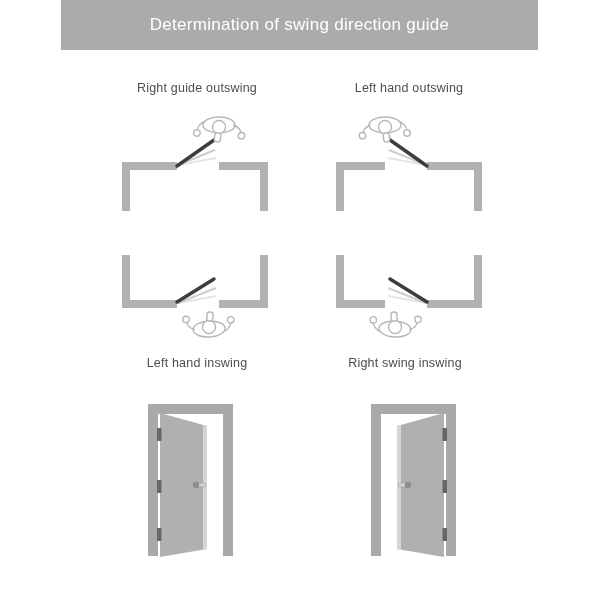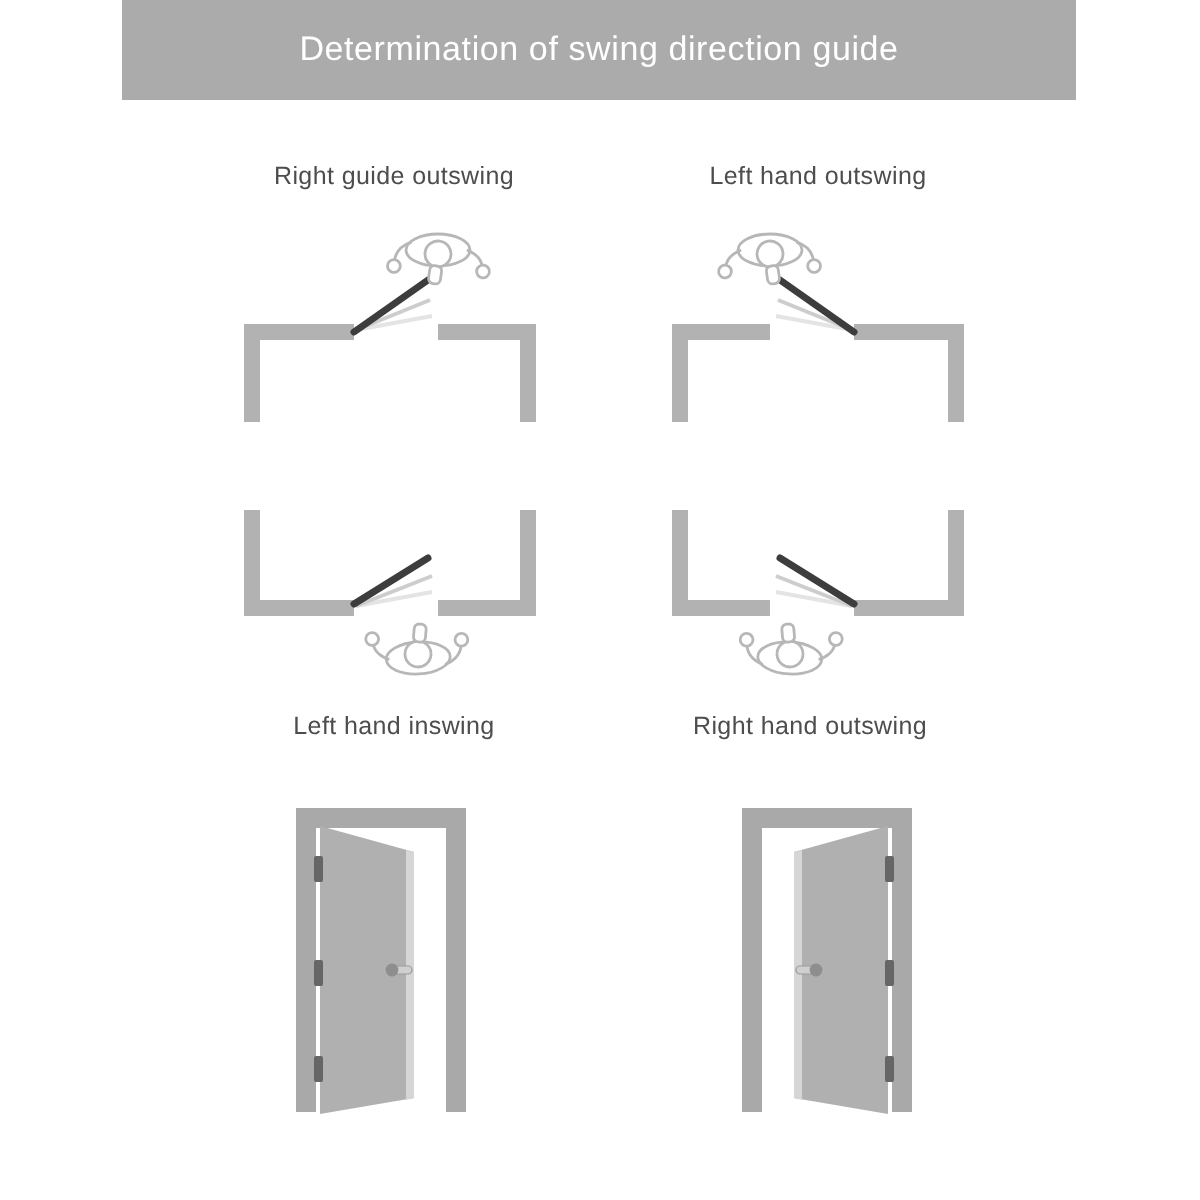--- a/index.html
+++ b/index.html
@@ -123,15 +123,15 @@
       <use href="#door3d"></use>
     </g>
   </svg>
 
   <div class="quad-label lbl-tl">Right guide outswing</div>
 
   <div class="quad-label lbl-tr">Left hand outswing</div>
 
   <div class="quad-label lbl-ml">Left hand inswing</div>
 
-  <div class="quad-label lbl-mr">Right hand outswing</div>
+  <div class="quad-label lbl-mr">Right swing inswing</div>
 
 </div>
 
 </body></html>

